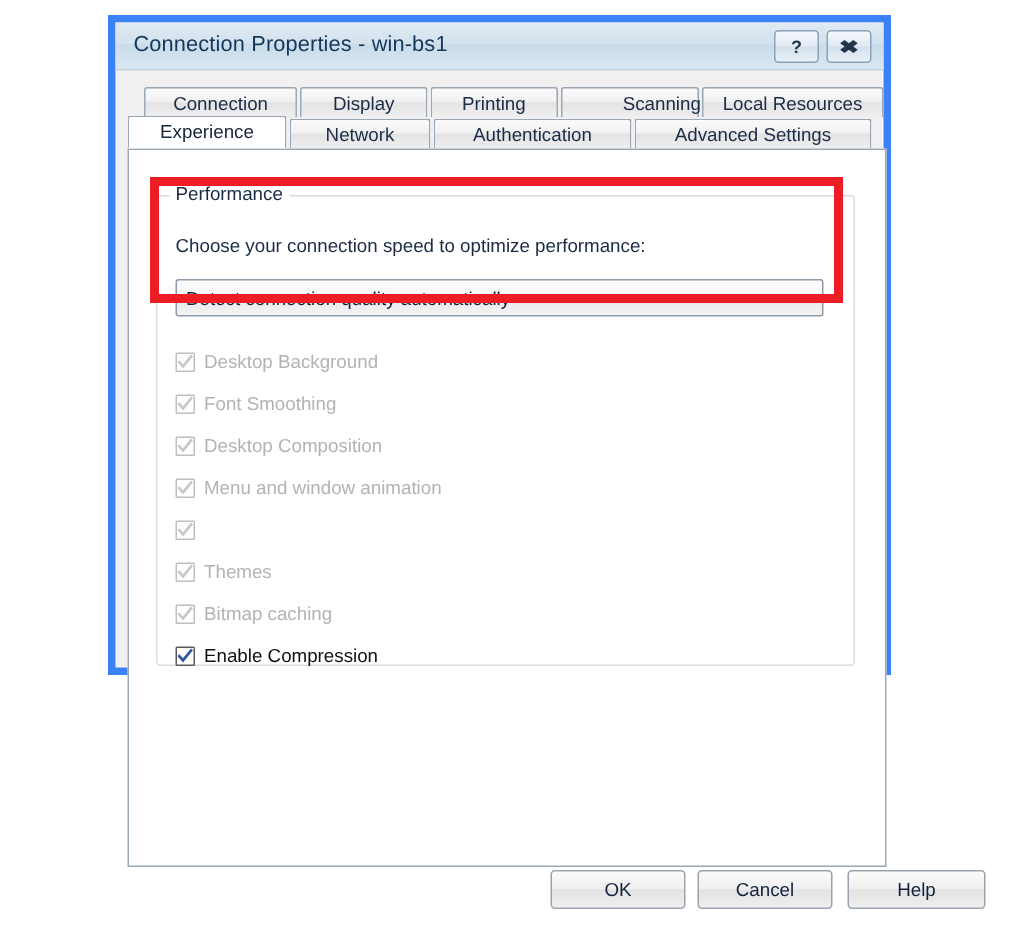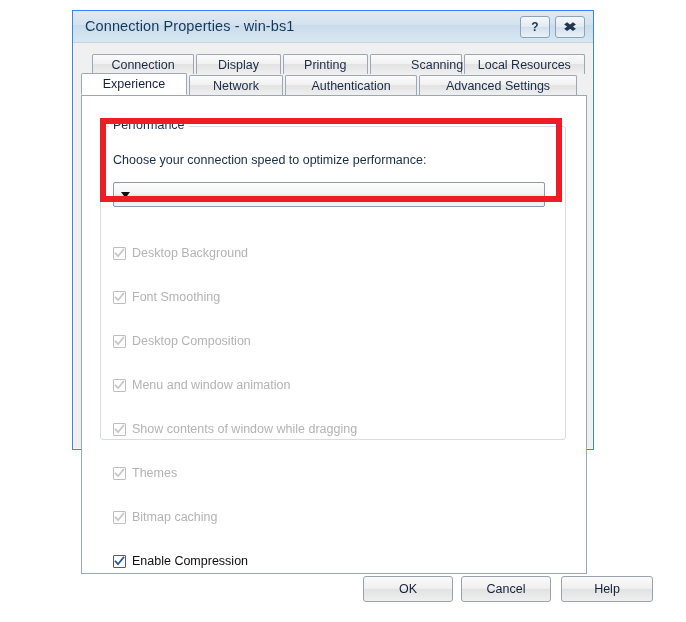--- a/index.html
+++ b/index.html
@@ -20,21 +20,21 @@
   }
 
   
   .dialog {
     position: absolute;
     left: 72px;
     top: 10px;
     width: 522px;
     height: 440px;
     background: #f0f0f0;
-    border: 1px solid #3b82f6;
+    border: 5px solid #3b82f6;
     box-sizing: border-box;
     box-shadow: 0 0 0 1px rgba(255,255,255,0.4) inset;
   }
 
   .titlebar {
     position: relative;
     height: 32px;
     background: linear-gradient(to bottom, #dfeaf2 0%, #d4e2ee 45%, #c9dbea 46%, #d9e7f1 100%);
     border-bottom: 1px solid #c4d4e2;
     box-sizing: border-box;
@@ -202,21 +202,20 @@
     left: 12px;
     top: 96px;
     width: 440px;
   }
 
   .cb-row {
     display: flex;
     align-items: center;
     height: 28px;
     cursor: default;
-    margin-top: 16px;
   }
 
   .cb-box {
     width: 13px;
     height: 13px;
     box-sizing: border-box;
     border: 1px solid #bfbfbf;
     background: #ffffff;
     margin-right: 6px;
     position: relative;
@@ -329,20 +328,21 @@
     </div>
 
     <div class="tab-panel">
 
       <div class="groupbox">
         <div class="groupbox-title">Performance</div>
 
         <div class="gb-prompt">Choose your connection speed to optimize performance:</div>
 
         <div class="combo">
+          <div class="combo-value">Detect connection quality automatically</div>
           <div class="combo-arrow">
             <svg width="9" height="6" viewBox="0 0 9 6">
                 <polygon points="0,0 9,0 4.5,6" fill="#101010"></polygon>
               </svg>
           </div>
         </div>
 
         <div class="cb-list" id="checkbox-list">
             <div class="cb-row">
               <span class="cb-box">
@@ -375,21 +375,20 @@
                 </svg>
               </span>
               <span class="cb-label">Menu and window animation</span>
             </div>
             <div class="cb-row">
               <span class="cb-box">
                 <svg width="11" height="11" viewBox="0 0 11 11">
                   <path d="M1.5 5.4 L4 8.2 L9.4 1.6" stroke="#c8c8c8" stroke-width="1.8" fill="none" stroke-linecap="square"></path>
                 </svg>
               </span>
-              <span class="cb-label">Show contents of window while dragging</span>
             </div>
             <div class="cb-row">
               <span class="cb-box">
                 <svg width="11" height="11" viewBox="0 0 11 11">
                   <path d="M1.5 5.4 L4 8.2 L9.4 1.6" stroke="#c8c8c8" stroke-width="1.8" fill="none" stroke-linecap="square"></path>
                 </svg>
               </span>
               <span class="cb-label">Themes</span>
             </div>
             <div class="cb-row">

